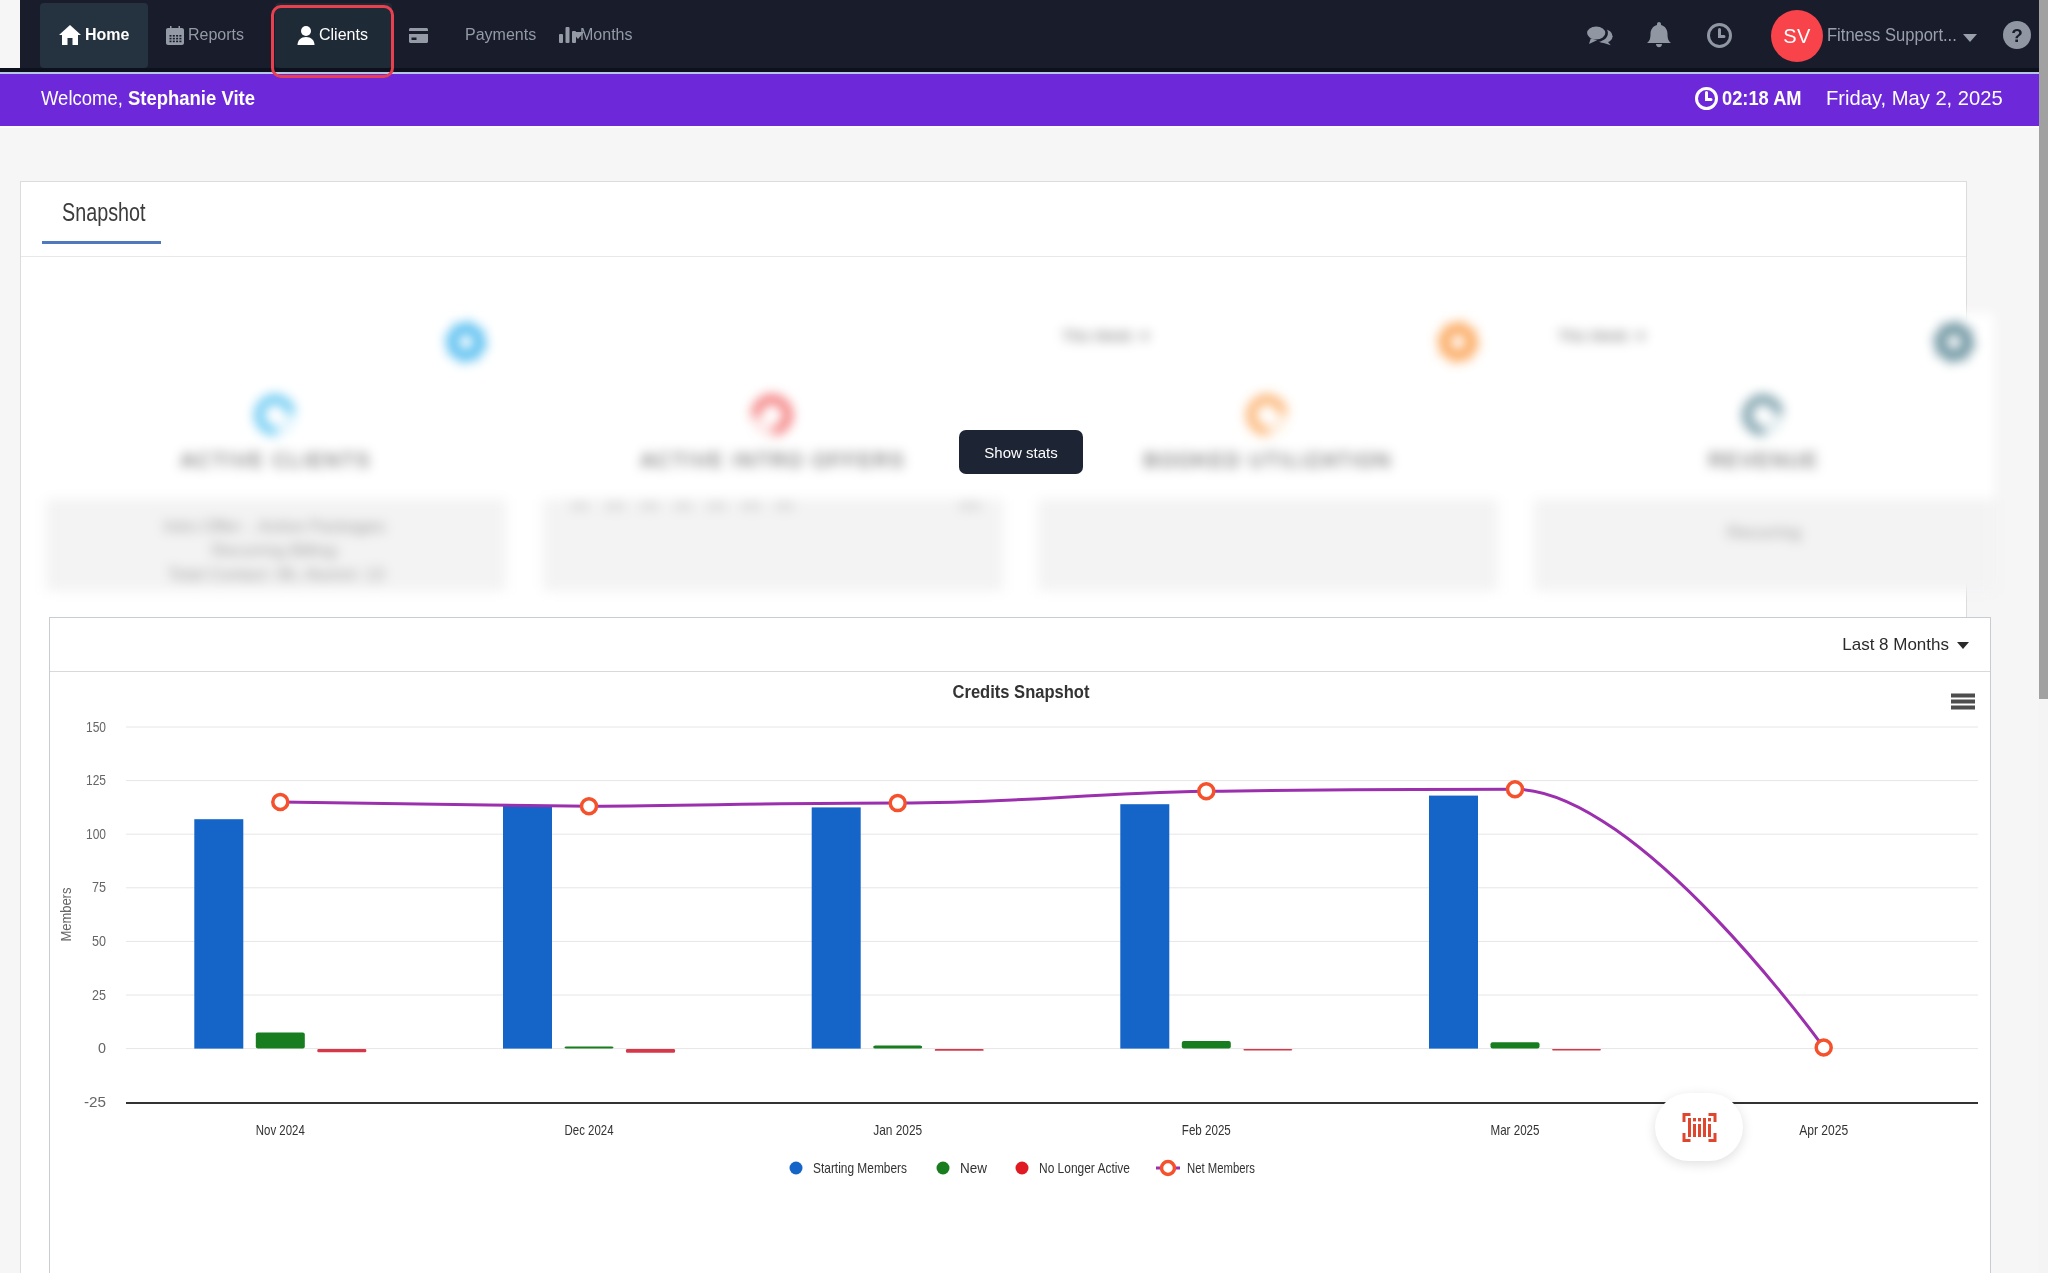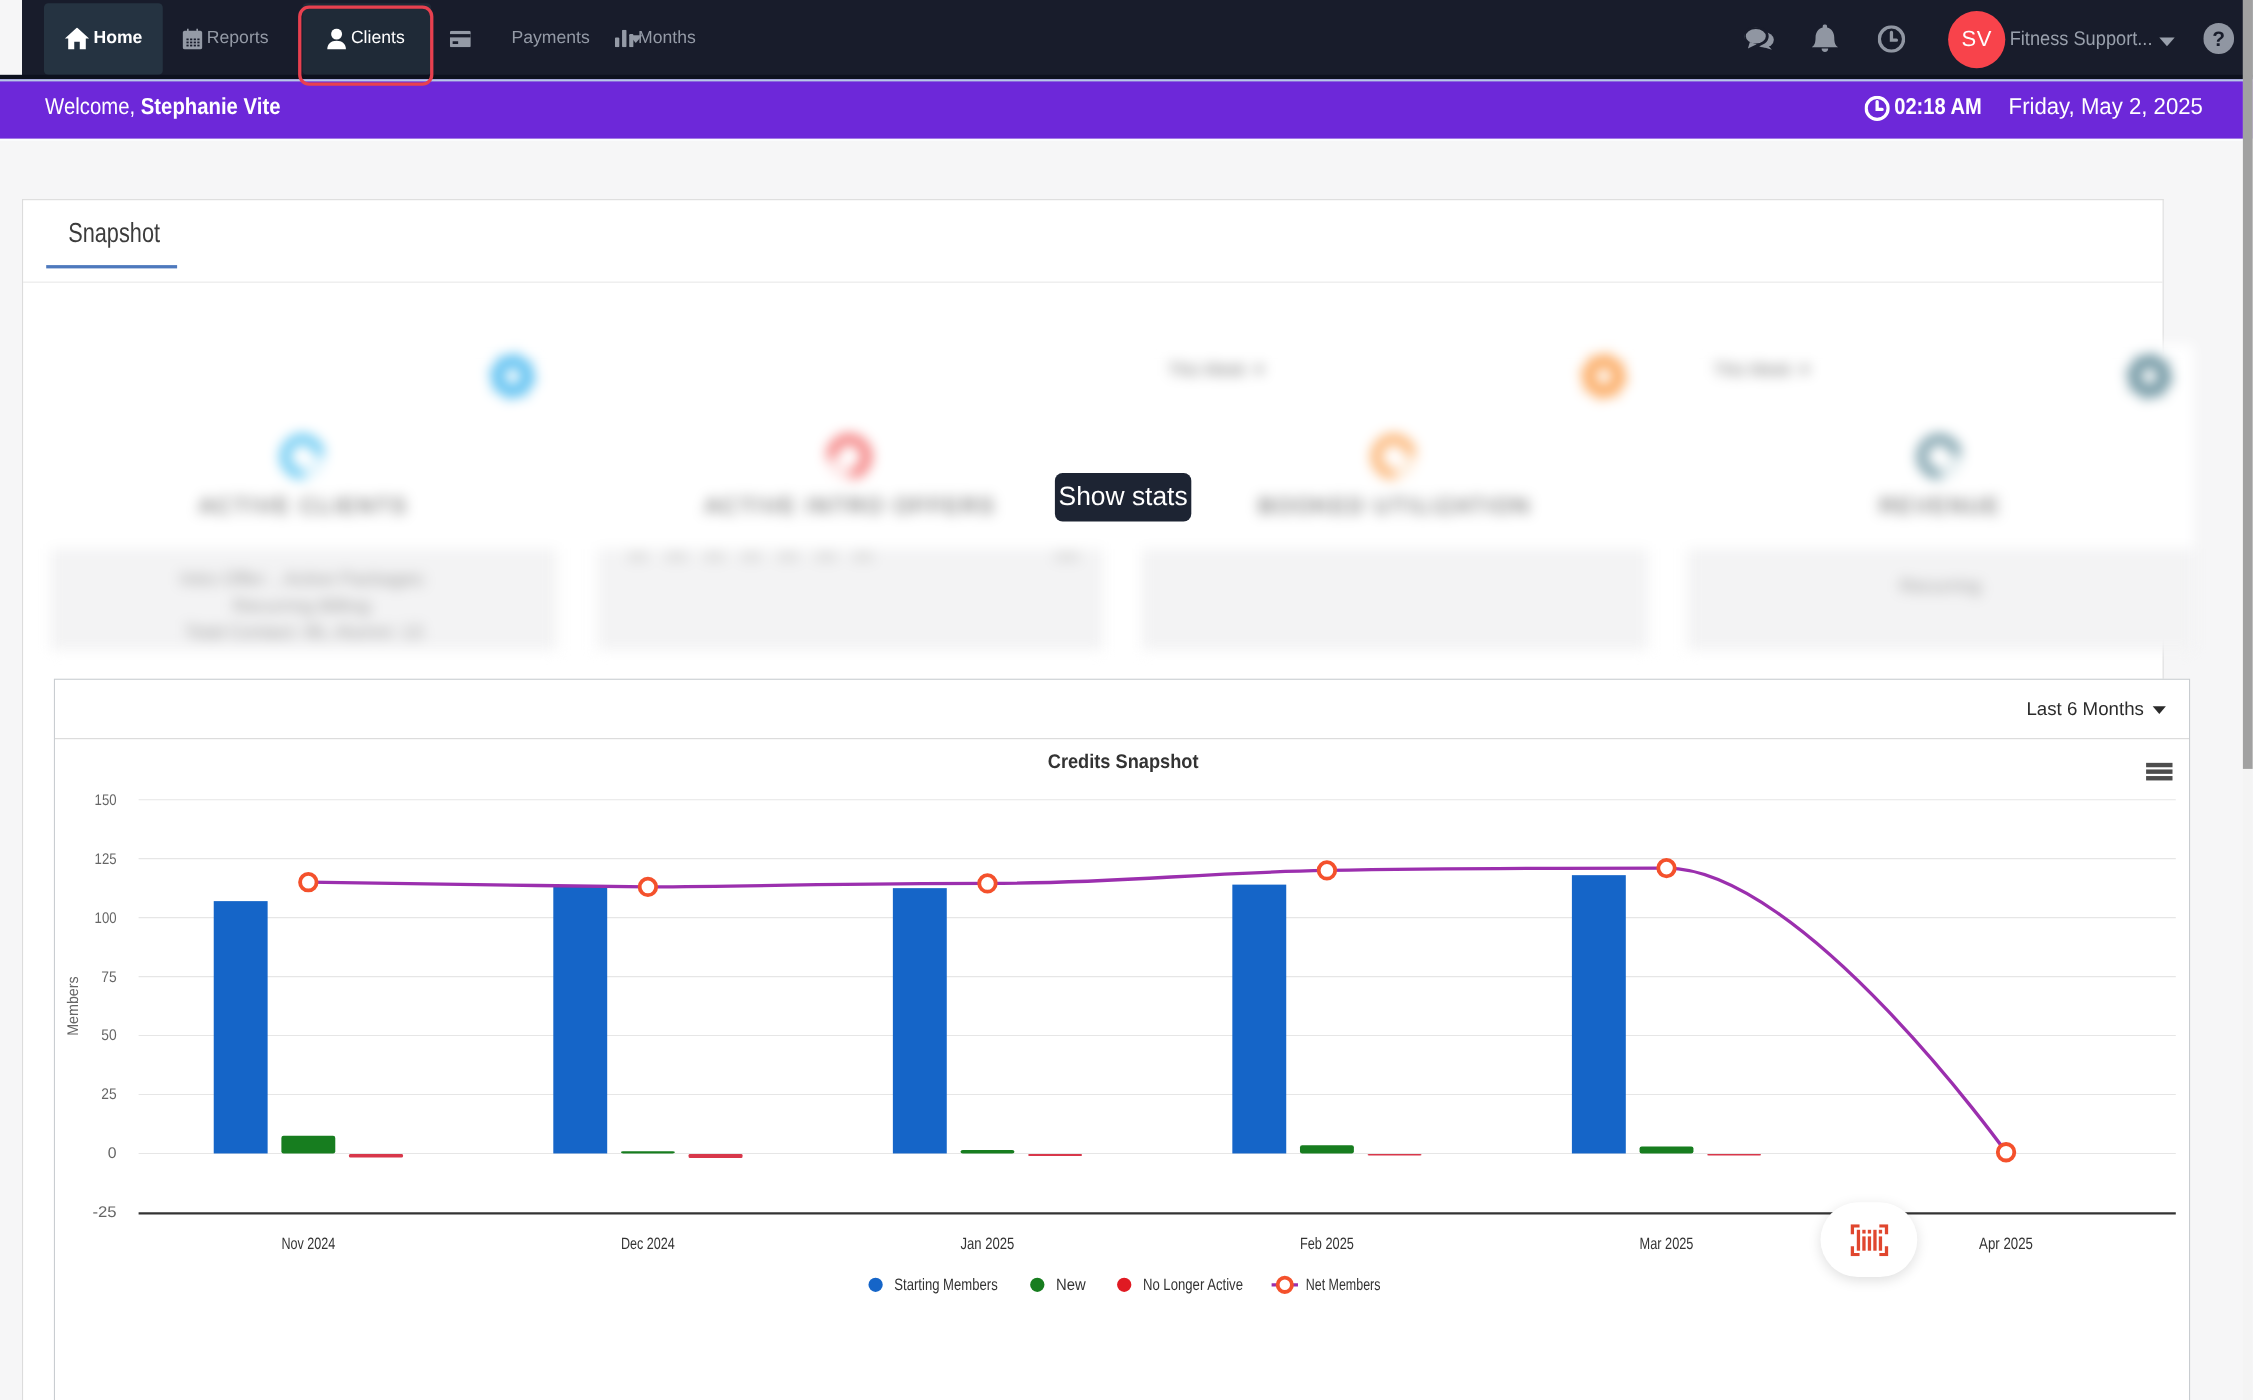--- a/index.html
+++ b/index.html
@@ -44,21 +44,21 @@
 .ring { position:absolute; left:209px; top:82px; width:40px; height:40px; border-radius:50%; transform:rotate(40deg); }
 .ctitle { position:absolute; left:0; top:136px; width:460px; text-align:center; font-size:20px; color:#4a4a4a; letter-spacing:2px; }
 .gear { position:absolute; right:19px; top:8px; }
 .thisweek { position:absolute; left:24px; top:14px; font-size:15px; color:#666; }
 #card1 { left:25px; }
 #card2 { left:522px; }
 #card3 { left:1017px; }
 #card4 { left:1513px; }
 
 
-#showstats { position:absolute; left:938px; top:248px; width:124px; height:44px; background:#1d2433; border-radius:7px; color:#fff; font-size:24px; display:flex; align-items:center; justify-content:center; z-index:10; }
+#showstats { position:absolute; left:938px; top:248px; width:124px; height:44px; background:#1d2433; border-radius:7px; color:#fff; font-size:15px; display:flex; align-items:center; justify-content:center; z-index:10; }
 
 
 #chartcard { position:absolute; left:28px; top:435px; width:1942px; height:657px; background:#fff; border:1px solid #c9cdd1; }
 #chc-head { position:absolute; left:0; top:0; width:100%; height:54px; border-bottom:1px solid #d9d9d9; }
 #chc-drop { position:absolute; right:21px; top:0; height:54px; display:flex; align-items:center; gap:8px; font-size:17px; color:#2b2b2b; }
 #chc-drop .dcaret { width:0; height:0; border-left:6px solid transparent; border-right:6px solid transparent; border-top:7px solid #2b2b2b; }
 #chartsvg { position:absolute; left:0px; top:55px; }
 
 
 #sbar { position:absolute; left:2039px; top:0; width:9px; height:1273px; background:#f4f4f4; z-index:50; }
@@ -235,21 +235,21 @@
     <div class="foot">
       <div style="margin-top:24px;">Recurring</div>
     </div>
   </div>
 
   <div id="showstats">Show stats</div>
 
   <div id="chartcard">
     <div id="chc-head">
       <div id="chc-drop">
-          <span>Last 6 Months</span>
+          <span>Last 8 Months</span>
           <span class="dcaret"></span>
         </div>
     </div>
     <svg id="chartsvg" width="1940" height="600" viewBox="0 0 1940 600">
 <line x1="76.0" y1="54.0" x2="1928.0" y2="54.0" stroke="#e6e6e6" stroke-width="1"></line>
 <line x1="76.0" y1="107.6" x2="1928.0" y2="107.6" stroke="#e6e6e6" stroke-width="1"></line>
 <line x1="76.0" y1="161.2" x2="1928.0" y2="161.2" stroke="#e6e6e6" stroke-width="1"></line>
 <line x1="76.0" y1="214.8" x2="1928.0" y2="214.8" stroke="#e6e6e6" stroke-width="1"></line>
 <line x1="76.0" y1="268.4" x2="1928.0" y2="268.4" stroke="#e6e6e6" stroke-width="1"></line>
 <line x1="76.0" y1="322.0" x2="1928.0" y2="322.0" stroke="#e6e6e6" stroke-width="1"></line>

